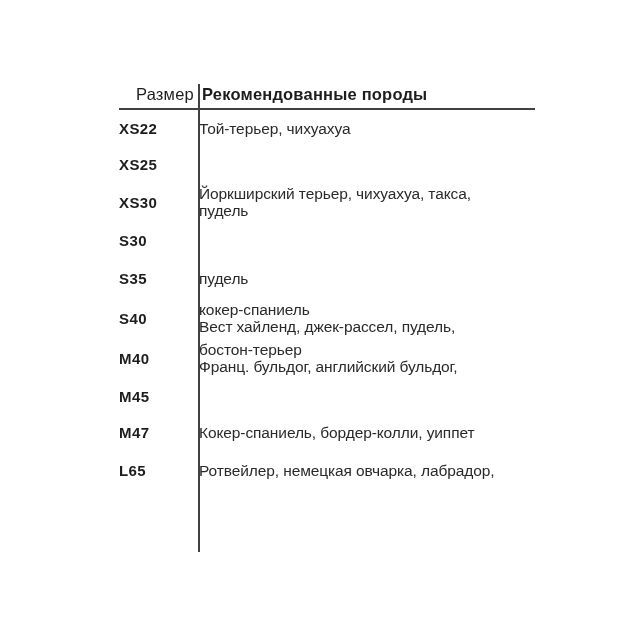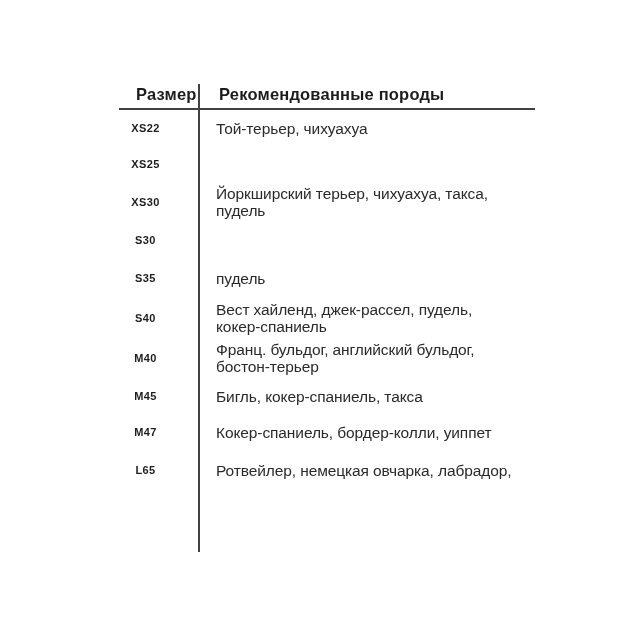--- a/index.html
+++ b/index.html
@@ -28,36 +28,36 @@
   }
   .vrule{
     position:absolute;left:79px;top:4px;width:2px;height:468px;background:var(--rule);
   }
   .row{
     display:grid;grid-template-columns:80px 1fr;align-items:center;
   }
   .row.single{height:36px;}
   .row.double{height:40px;}
   .size-cell{
-    text-align:center;padding-right:27px;
-    font-weight:bold;font-size:11px;letter-spacing:0.4px;
+    text-align:left;padding-right:27px;
+    font-weight:bold;font-size:15px;letter-spacing:0.4px;
     color:var(--text);white-space:nowrap;
   }
   .header-size{
     text-align:right;padding-right:18px;
-    font-weight:bold;font-size:16.5px;letter-spacing:0.2px;
+    font-weight:normal;font-size:16.5px;letter-spacing:0.2px;
     color:var(--text);white-space:nowrap;margin-left:17px;
   }
   .header-breeds{
-    padding-left:20px;
+    padding-left:3px;
     font-weight:bold;font-size:16.5px;letter-spacing:0.2px;
     color:var(--text);white-space:nowrap;
   }
   .breeds-cell{
-    padding-left:9px;color:var(--text2);margin-left:8px;
+    color:var(--text2);
   }
   .breed-line{
     font-size:15.5px;line-height:17px;letter-spacing:-0.1px;white-space:nowrap;
   }
 </style>
 </head>
 <body>
 
 <div class="canvas">
   <div class="size-table">
@@ -91,36 +91,33 @@
         </div>
         <div class="row double">
           <div class="size-cell">S35</div>
           <div class="breeds-cell">
             <div class="breed-line">пудель</div>
           </div>
         </div>
         <div class="row double">
           <div class="size-cell">S40</div>
           <div class="breeds-cell">
+            <div class="breed-line">кокер-спаниель</div>
             <div class="breed-line">Вест хайленд, джек-рассел, пудель,</div>
-            <div class="breed-line">кокер-спаниель</div>
           </div>
         </div>
         <div class="row double">
           <div class="size-cell">M40</div>
           <div class="breeds-cell">
+            <div class="breed-line">бостон-терьер</div>
             <div class="breed-line">Франц. бульдог, английский бульдог,</div>
-            <div class="breed-line">бостон-терьер</div>
           </div>
         </div>
         <div class="row single">
           <div class="size-cell">M45</div>
-          <div class="breeds-cell">
-            <div class="breed-line">Бигль, кокер-спаниель, такса</div>
-          </div>
         </div>
         <div class="row single">
           <div class="size-cell">M47</div>
           <div class="breeds-cell">
             <div class="breed-line">Кокер-спаниель, бордер-колли, уиппет</div>
           </div>
         </div>
         <div class="row double">
           <div class="size-cell">L65</div>
           <div class="breeds-cell">

